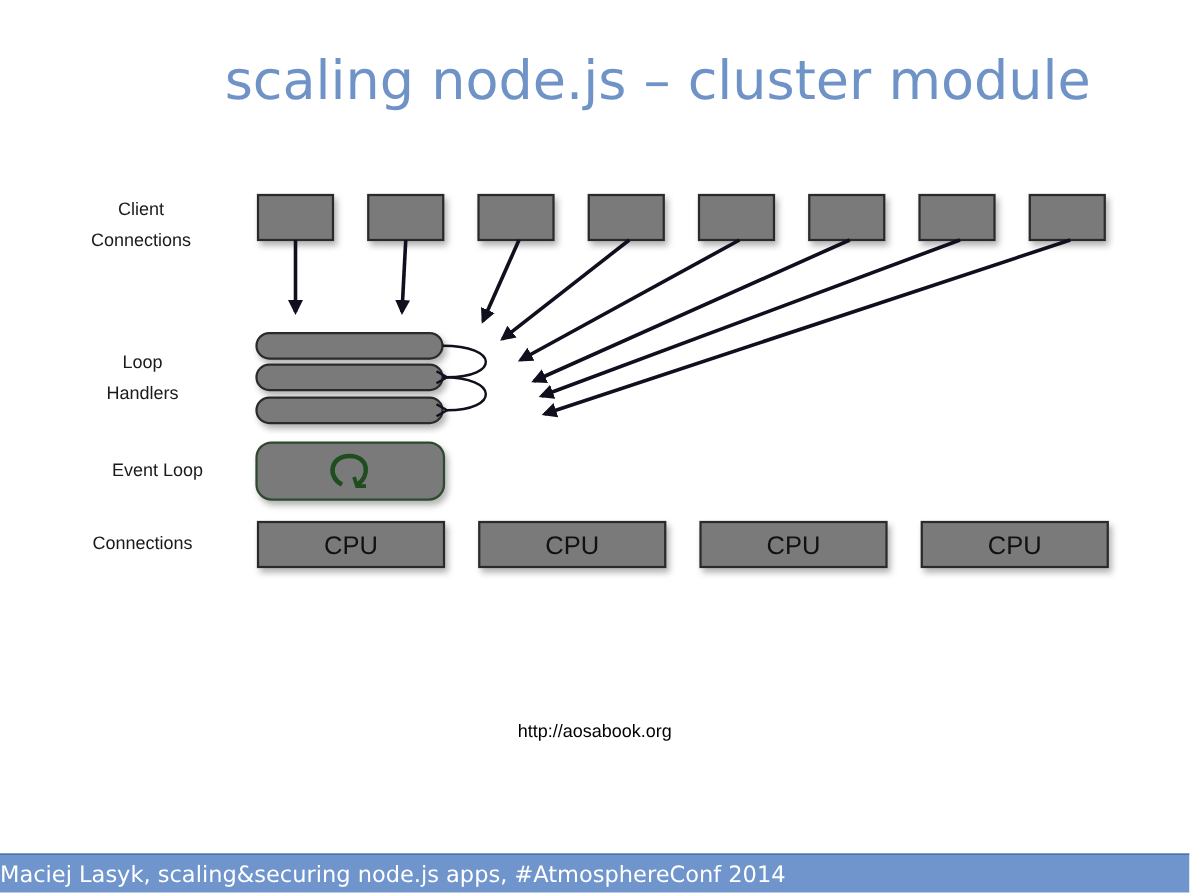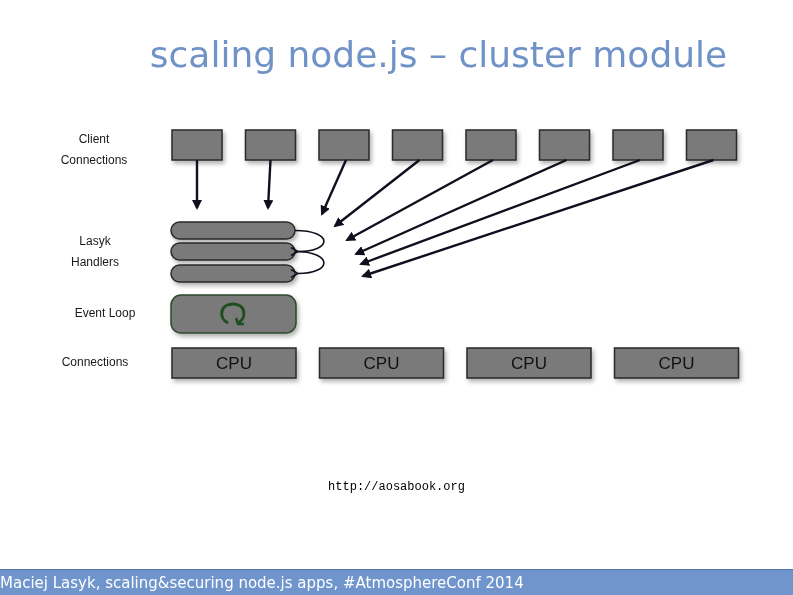--- a/index.html
+++ b/index.html
@@ -3,36 +3,36 @@
 <meta charset="utf-8">
 <style>
   html, body { margin:0; padding:0; }
   body { width:793px; height:595px; background:#ffffff; position:relative; overflow:hidden;
          font-family:"Liberation Sans", sans-serif; }
   .title { position:absolute; left:0; top:34px; width:793px; text-align:center;
            font-family:"DejaVu Sans", sans-serif; font-size:36px; color:#6f93c7; letter-spacing:0px;margin-left:42px; }
   .row-label { position:absolute; color:#1a1a1a; font-size:12px; text-align:center; line-height:21px; }
   svg.diagram { position:absolute; left:0; top:0; }
   .source { position:absolute; left:0; top:480px; width:793px; text-align:center; font-size:12px;
-            font-family:Liberation Mono, monospace; color:#000; }
+            font-family:Liberation Sans, sans-serif; color:#000; }
   .footer { position:absolute; left:0; top:569px; width:793px; height:26px; background:#6f95cc;
             border-top:1px solid #4f74a8; color:#fff; font-size:15px; line-height:26px;
             font-family:"DejaVu Sans", sans-serif; }
 </style>
 </head>
 <body>
 
 <div class="title">scaling node.js – cluster module</div>
 
 <div class="row-label" style="left:38px; top:129px; width:112px;">
   <span>Client</span><br>
   <span>Connections</span>
 </div>
 <div class="row-label" style="left:40px; top:231px; width:110px;">
-  <span>Lasyk</span><br>
+  <span>Loop</span><br>
   <span>Handlers</span>
 </div>
 <div class="row-label" style="left:48px; top:303px; width:114px;">Event Loop</div>
 <div class="row-label" style="left:38px; top:352px; width:114px;">Connections</div>
 
 <svg class="diagram" width="793" height="595">
   <defs>
     <filter id="shadow" x="-20%" y="-20%" width="150%" height="160%">
       <feDropShadow dx="2" dy="3" stdDeviation="2" flood-color="#000" flood-opacity="0.3"></feDropShadow>
     </filter>

